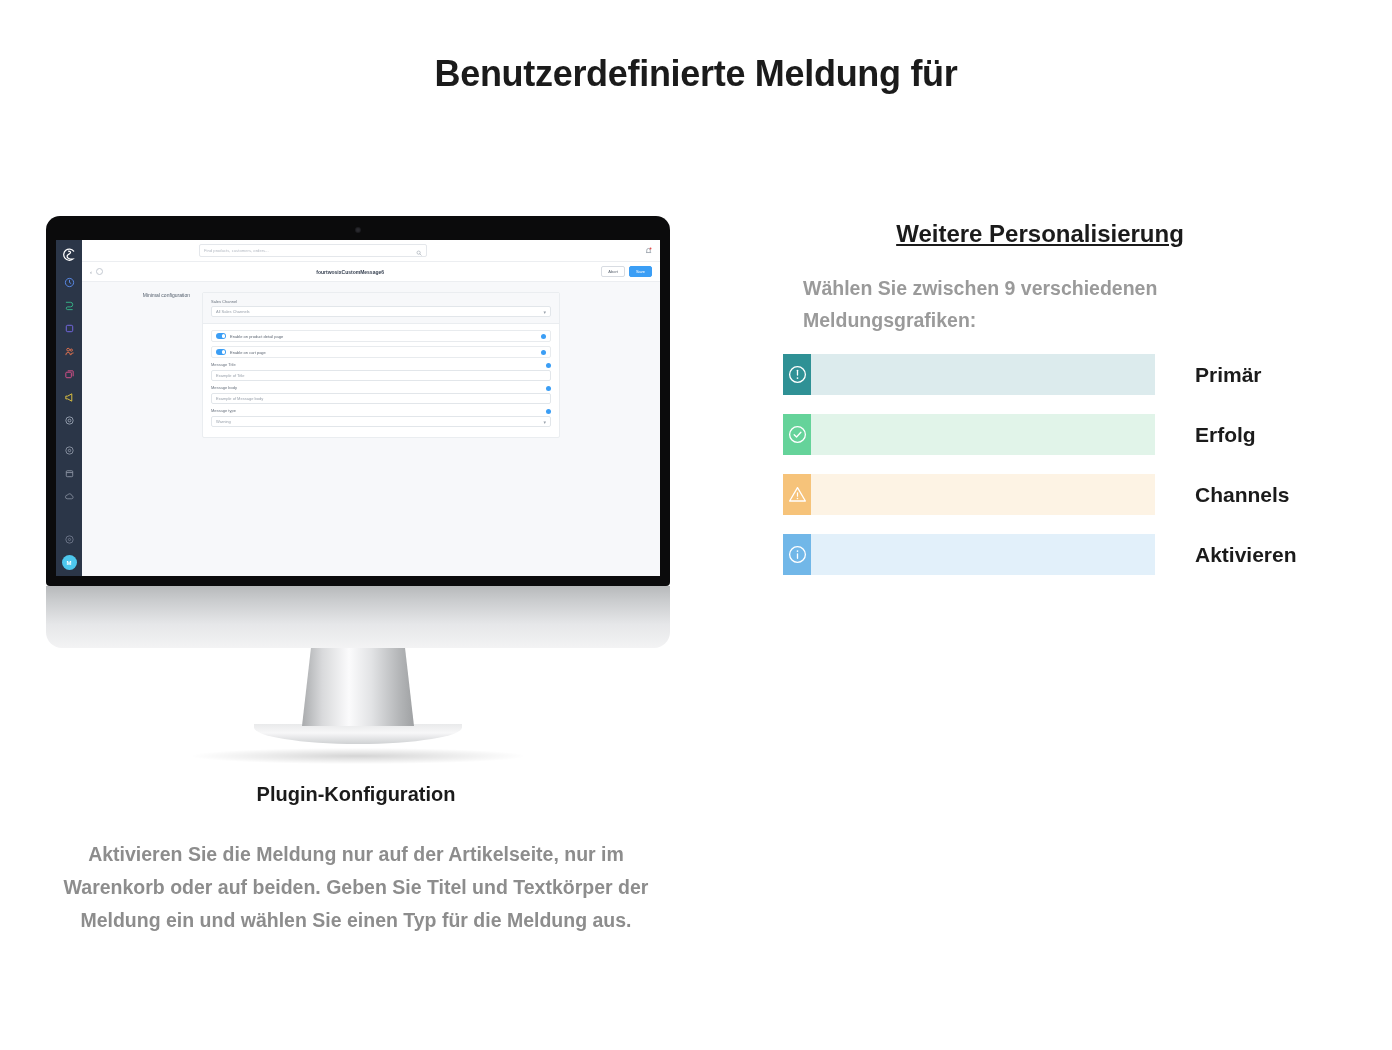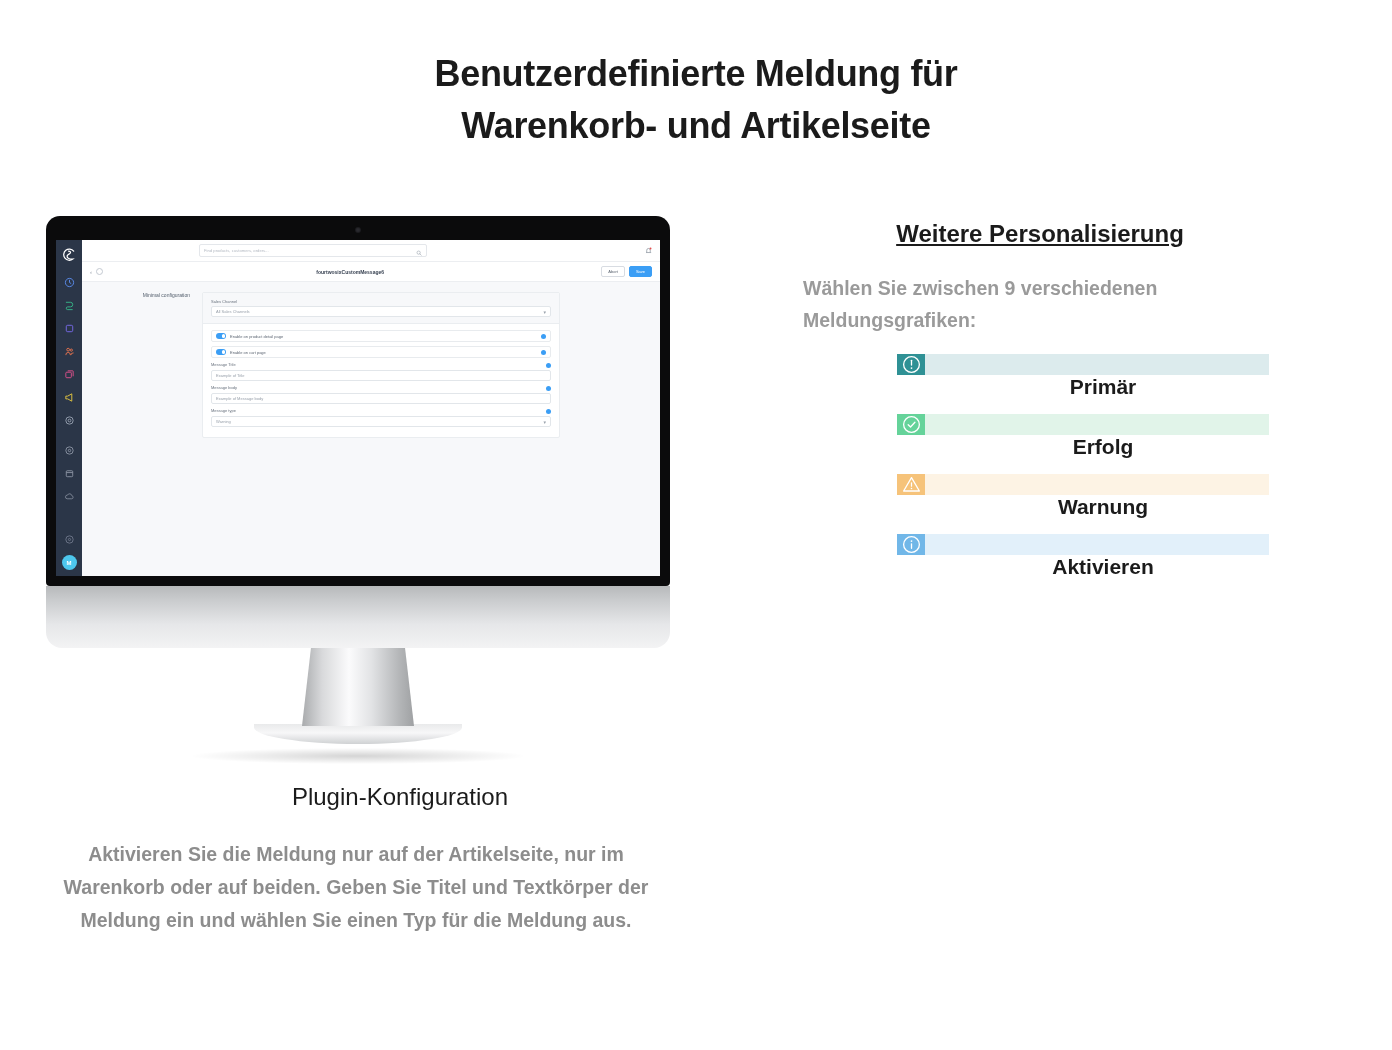--- a/index.html
+++ b/index.html
@@ -145,53 +145,52 @@
     width:5px;height:5px;border-radius:50%;background:#3b9ef5;
     margin-left:auto;flex:0 0 5px;
   }
   .fld{margin-bottom:4px;}
   .fld-head{display:flex;align-items:center;margin-bottom:1px;}
   .fld-head .help{margin-left:auto;}
 
   
   .cap-title{
     position:absolute;left:0;top:783px;width:712px;text-align:center;
-    font-size:24px;font-weight:normal;color:#1b1b1b;padding-left:44px;
+    font-size:20px;font-weight:bold;color:#1b1b1b;
   }
   .cap-body{
     position:absolute;left:56px;top:838px;width:600px;text-align:center;
     font-size:19.5px;font-weight:bold;color:#8d8d8d;line-height:1.68;
   }
 
   
   .rp-title{
     position:absolute;left:800px;top:220px;width:480px;text-align:center;
     font-size:24px;font-weight:bold;color:#1b1b1b;text-decoration:underline;
   }
   .rp-sub{
     position:absolute;left:803px;top:272px;width:470px;
     font-size:19.5px;font-weight:bold;color:#9a9a9a;line-height:1.66;
   }
   .alert-list{position:absolute;left:783px;top:354px;width:600px;}
-  .alert-row{display:flex;align-items:center;margin-bottom:19px;height:41px;flex-direction:column;}
+  .alert-row{display:flex;align-items:center;margin-bottom:19px;height:41px;}
   .alert{display:flex;width:372px;height:41px;}
   .alert-ico{
     width:28px;flex:0 0 28px;display:flex;align-items:center;justify-content:center;
   }
   .alert-body{flex:1;}
   .alert-label{
     margin-left:40px;font-size:21px;font-weight:bold;color:#1b1b1b;white-space:nowrap;
   }
 </style>
 </head>
 <body>
 
 <div class="headline">
   <span class="l">Benutzerdefinierte Meldung für</span>
-  <span class="l">Warenkorb- und Artikelseite</span>
 </div>
 
 <div class="monitor">
   <div class="bezel">
     <div class="camera"></div>
     <div class="screen">
 
       <div class="aside">
         <div class="logo">
           <svg width="14" height="14" viewBox="0 0 24 24" fill="none">
@@ -402,21 +401,21 @@
       <div class="alert">
         <div class="alert-ico" style="background: rgb(246, 195, 122);">
           <svg width="21" height="21" viewBox="0 0 24 24" fill="none">
             <path d="M12 4.2L21 19.4H3L12 4.2z" stroke="#ffffff" stroke-width="1.5" stroke-linejoin="round"></path>
             <path d="M12 10v4" stroke="#ffffff" stroke-width="1.4" stroke-linecap="round"></path>
             <circle cx="12" cy="16.6" r=".9" fill="#ffffff"></circle>
           </svg>
         </div>
         <div class="alert-body" style="background: rgb(253, 243, 228);"></div>
       </div>
-      <div class="alert-label">Warnung</div>
+      <div class="alert-label">Channels</div>
     </div>
     <div class="alert-row">
       <div class="alert">
         <div class="alert-ico" style="background: rgb(113, 183, 232);">
           <svg width="21" height="21" viewBox="0 0 24 24" fill="none">
             <circle cx="12" cy="12" r="9" stroke="#ffffff" stroke-width="1.5"></circle>
             <path d="M12 11.2v5.2" stroke="#ffffff" stroke-width="1.5" stroke-linecap="round"></path>
             <circle cx="12" cy="8" r="1" fill="#ffffff"></circle>
           </svg>
         </div>

